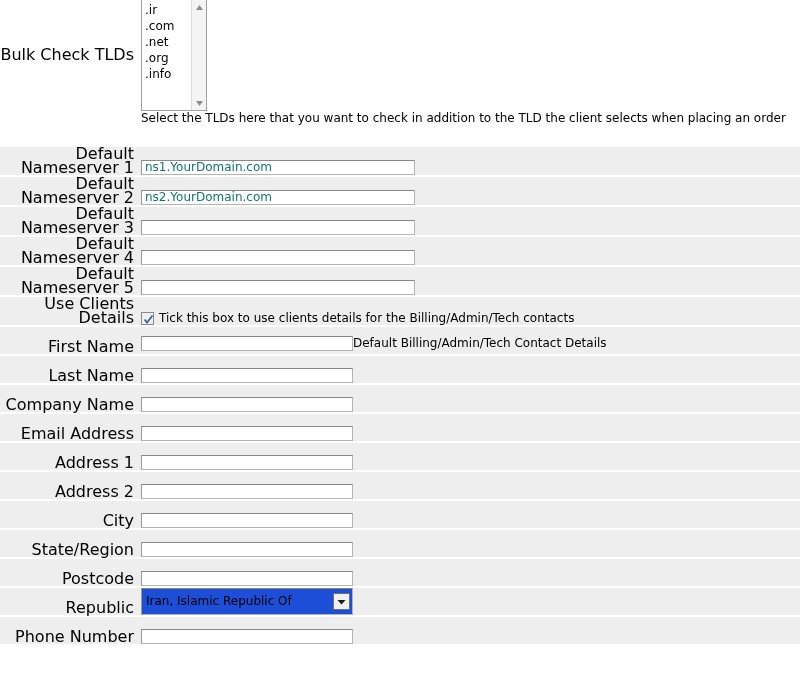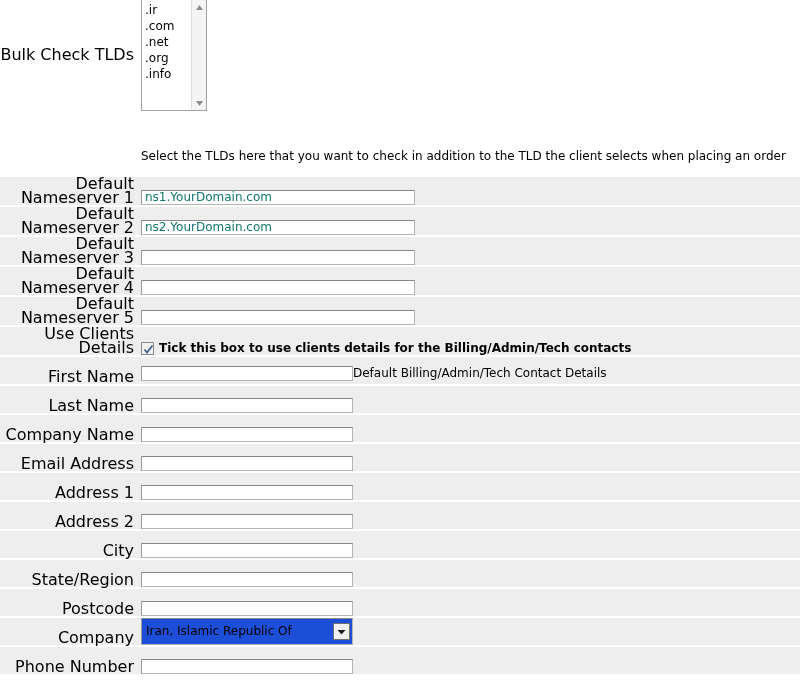--- a/index.html
+++ b/index.html
@@ -98,22 +98,21 @@
     align-items: center;
     justify-content: center;
   }
   .ms-arrow svg { display: block; }
 
   
   .help-row {
     background: #ffffff;
     display: flex;
     align-items: flex-end;
-    padding-bottom: 12px;
-    margin-top: 38px;
+    padding-bottom: 20px;
   }
   .help-text {
     font-size: 12px;
     line-height: 17px;
     color: #000000;
   }
 
   
   input.txt {
     font-family: "DejaVu Sans", "Liberation Sans", sans-serif;
@@ -131,21 +130,20 @@
     outline: none;
   }
   input.ns { width: 274px; }
   input.contact { width: 212px; }
 
   
   .cb-wrap {
     display: flex;
     align-items: center;
     gap: 5px;
-    font-weight: bold;
   }
   .checkbox {
     width: 13px;
     height: 13px;
     border: 1px solid #8a8a8a;
     background: #f0f0f0;
     box-sizing: border-box;
     position: relative;
     flex: 0 0 auto;
   }
@@ -355,21 +353,21 @@
   </div>
 
   <div class="row v-center">
     <div class="label-cell">Postcode</div>
     <div class="field-cell">
       <input class="txt contact" type="text" value="" style="">
     </div>
   </div>
 
   <div class="row v-center">
-    <div class="label-cell">Company</div>
+    <div class="label-cell">Republic</div>
     <div class="field-cell">
       <div class="select-box">
         <span class="select-value">Iran, Islamic Republic Of</span>
         <span class="select-arrow">
           <svg width="9" height="6" viewBox="0 0 9 6">
               <path d="M0.5 1 L8.5 1 L4.5 5.5 Z" fill="#1a1a1a"></path>
             </svg>
         </span>
       </div>
     </div>

